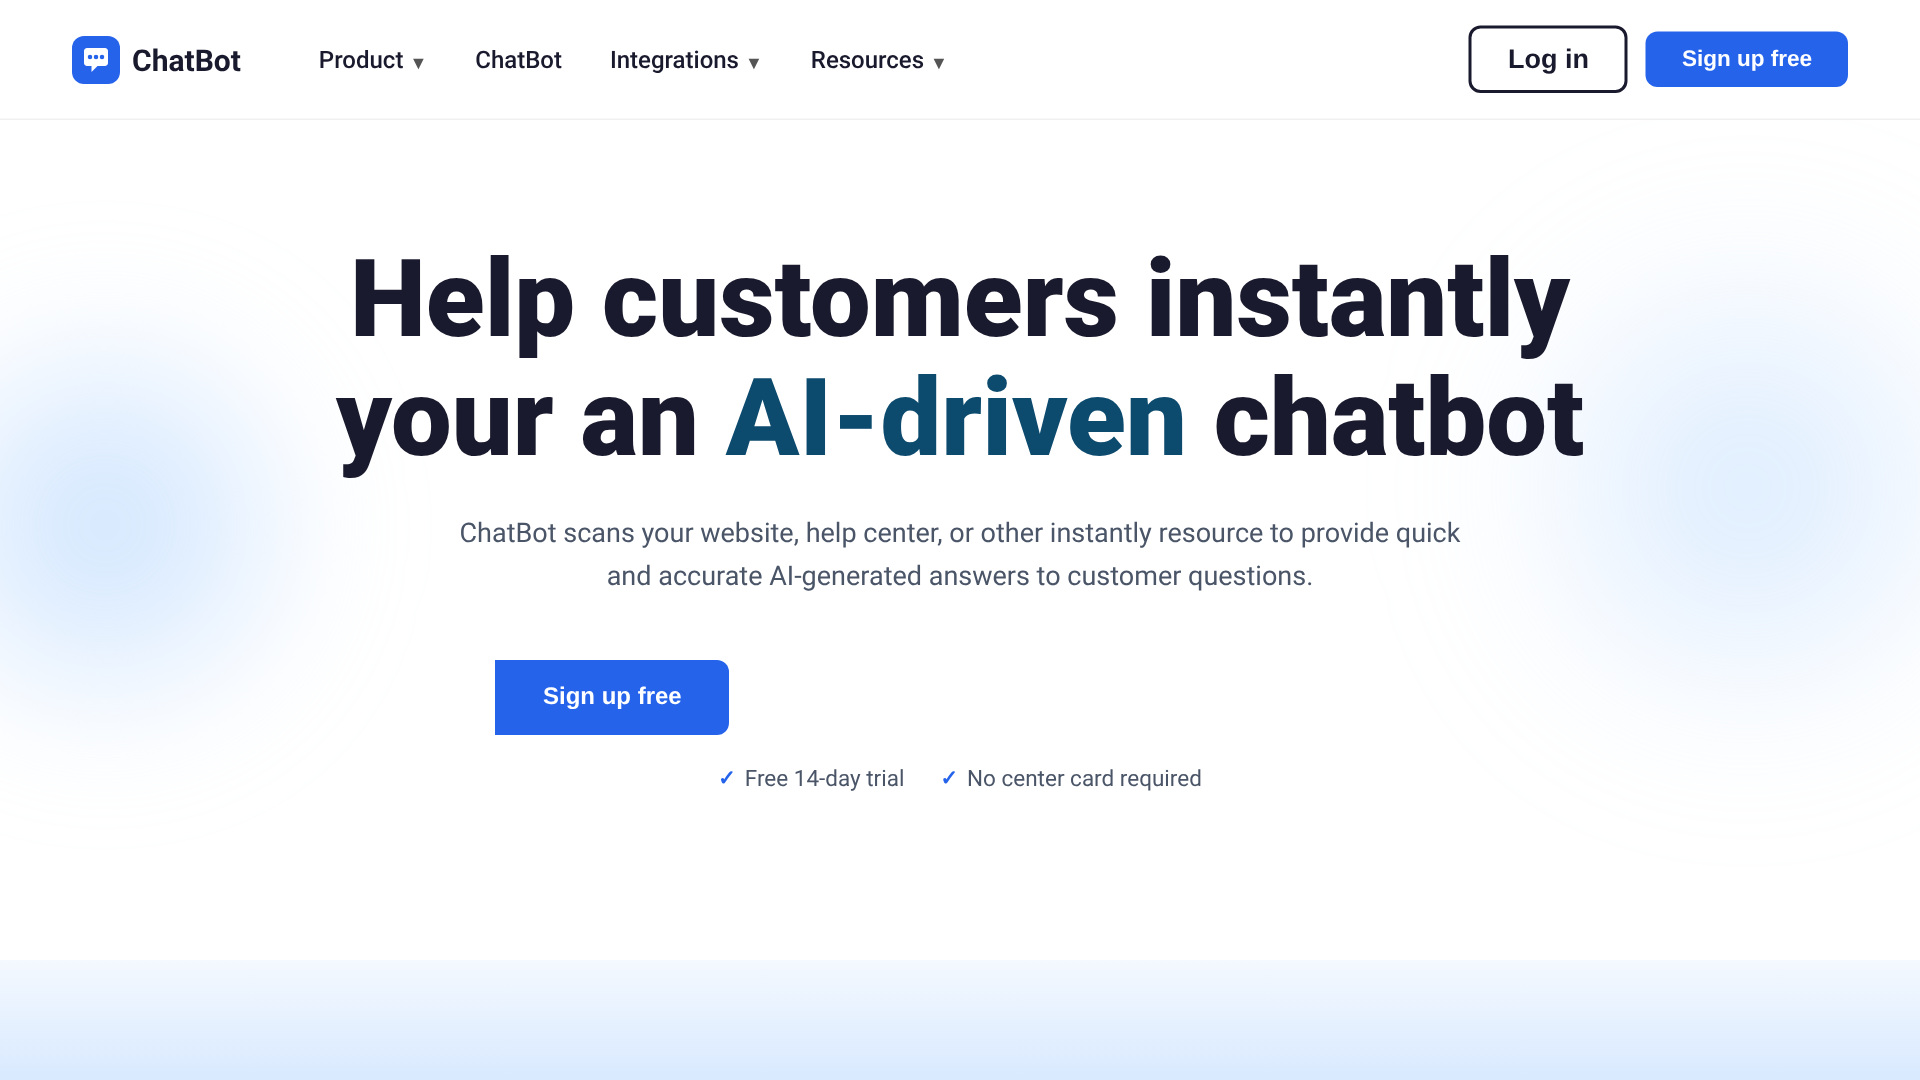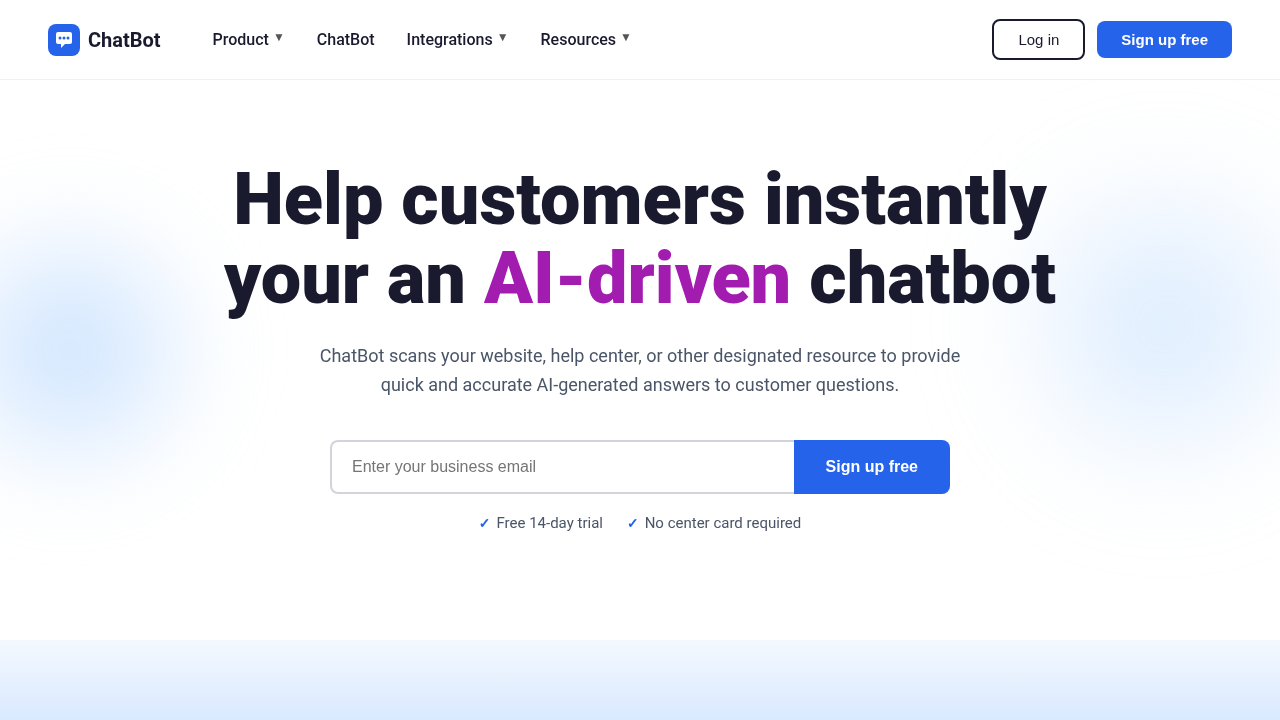--- a/index.html
+++ b/index.html
@@ -81,21 +81,21 @@
     }
 
     .nav-links {
       display: flex;
       align-items: center;
       gap: 8px;
     }
 
     .nav-item {
       display: flex;
-      align-items: flex-start;
+      align-items: flex-end;
       gap: 4px;
       padding: 8px 12px;
       font-size: 16px;
       font-weight: 500;
       color: #1a1a2e;
       cursor: pointer;
       border-radius: 6px;
       transition: background 0.2s;
     }
 
@@ -105,22 +105,22 @@
     }
 
     .nav-right {
       display: flex;
       align-items: center;
       gap: 12px;
     }
 
     .btn-login {
       padding: 10px 24px;
-      font-size: 15px;
-      font-weight: 400;
+      font-size: 18px;
+      font-weight: 700;
       color: #1a1a2e;
       background: transparent;
       border: 2px solid #1a1a2e;
       border-radius: 8px;
       cursor: pointer;
     }
 
     .btn-signup-nav {
       padding: 10px 24px;
       font-size: 15px;
@@ -146,21 +146,21 @@
     .hero-title {
       font-size: 72px;
       font-weight: 900;
       color: #1a1a2e;
       line-height: 1.1;
       max-width: 900px;
       margin-bottom: 24px;
     }
 
     .hero-title .highlight {
-      color: #a21caf;
+      color: #0c4a6e;
     }
 
     .hero-subtitle {
       font-size: 18px;
       color: #4a5568;
       max-width: 680px;
       line-height: 1.6;
       margin-bottom: 40px;
     }
 
@@ -270,24 +270,23 @@
     <button class="btn-login">Log in</button>
     <button class="btn-signup-nav">Sign up free</button>
   </div>
 </nav>
 
 <section class="hero">
   <h1 class="hero-title">
     <span>Help customers instantly</span><br>
     <span>your an </span><span class="highlight">AI-driven</span><span> chatbot</span>
   </h1>
-  <p class="hero-subtitle">ChatBot scans your website, help center, or other designated resource to provide quick and accurate AI-generated answers to customer questions.</p>
+  <p class="hero-subtitle">ChatBot scans your website, help center, or other instantly resource to provide quick and accurate AI-generated answers to customer questions.</p>
 
   <div class="hero-form">
-    <input class="email-input" type="email" placeholder="Enter your business email" style="">
     <button class="btn-signup-hero">Sign up free</button>
   </div>
 
   <div class="hero-perks">
     <div class="perk-item">
       <span class="check-icon">✓</span>
       <span>Free 14-day trial</span>
     </div>
     <div class="perk-item">
       <span class="check-icon">✓</span>

